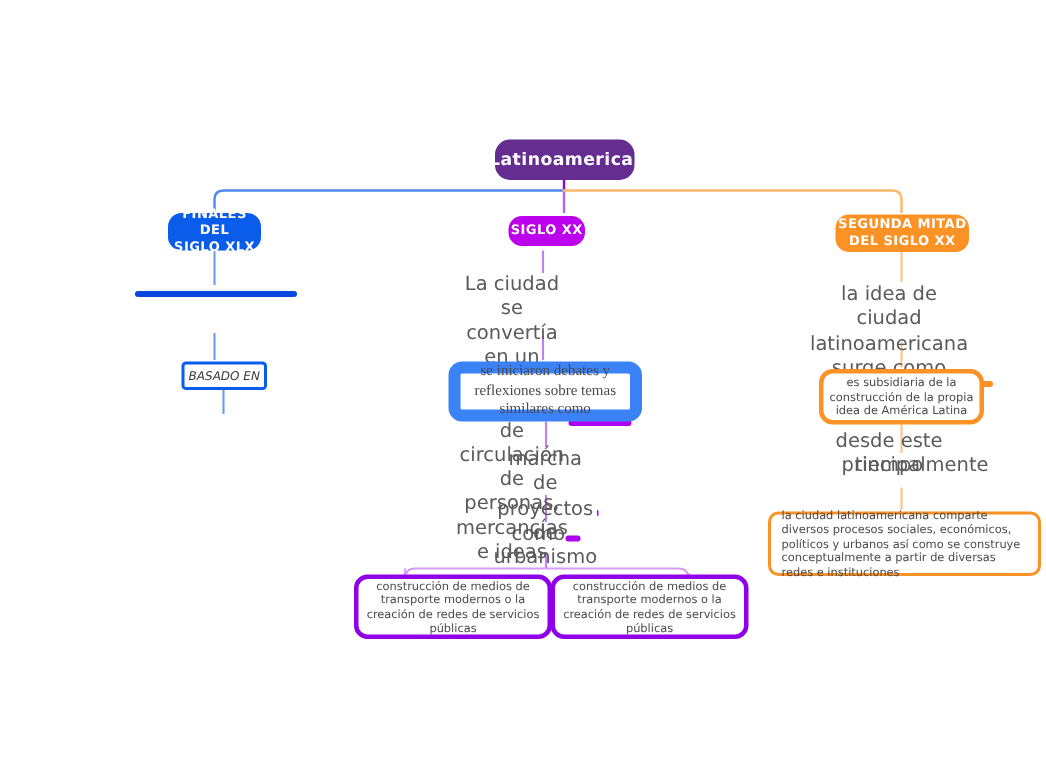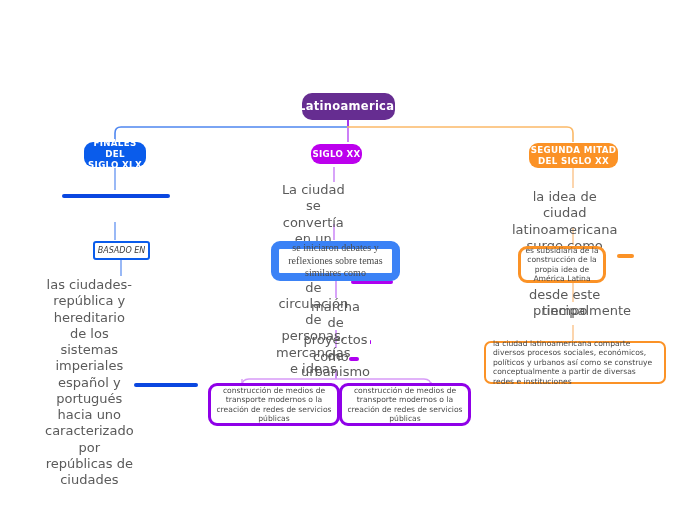--- a/index.html
+++ b/index.html
@@ -11,20 +11,21 @@
     width: 697px;
     height: 520px;
     position: relative;
     overflow: hidden;
     font-family: "DejaVu Sans", sans-serif;
     color: #333333;
   }
   #canvas {
     position: absolute;
     inset: 0;
+    margin-left: 28px;
   }
   svg.links {
     position: absolute;
     left: 0; top: 0;
     width: 697px;
     height: 520px;
     pointer-events: none;
   }
   .node {
     position: absolute;
@@ -161,24 +162,20 @@
     <span>FINALES DEL</span>
     <span>SIGLO XLX</span>
   </div>
 
   <div class="node leaf" style="left:62px; top:190px; width:108px;">
     <div class="bar bar-blue" style="width:100%;"></div>
   </div>
 
   <div class="node boxed boxed-blue-sm" style="left:93px; top:241px; width:57px; height:19px;font-style:italic;">BASADO EN</div>
 
-  <div class="node leaf" style="left:45px; top:277px; width:153px;">
-    <div class="txt">las ciudades-república y hereditario de los sistemas imperiales español y portugués hacia uno caracterizado por repúblicas de ciudades</div>
-    <div class="bar bar-blue" style="width:100%;"></div>
-  </div>
 
   <div class="node pill pill-magenta" style="left:311px; top:144px; width:51px; height:20px;">SIGLO XX</div>
 
   <div class="node leaf" style="left:276px; top:182px; width:117px;">
     <div class="txt">La ciudad se convertía en un espacio dinámico de circulación de personas, mercancías e ideas</div>
     <div class="bar bar-magenta" style="width:100%;"></div>
   </div>
 
   <div class="node boxed boxed-magenta" style="left:271px; top:241px; width:129px; height:40px;">se iniciaron debates y reflexiones sobre temas similares como</div>
 
@@ -199,21 +196,21 @@
   <div class="node leaf" style="left:512px; top:189px; width:122px;">
     <div class="txt">la idea de ciudad latinoamericana surge como proyecto intelectual desde este tiempo</div>
     <div class="bar bar-orange" style="width:100%;"></div>
   </div>
 
   <div class="node pill pill-orange" style="left:529px; top:143px; width:89px; height:25px; flex-direction:column;">
     <span>SEGUNDA MITAD</span>
     <span>DEL SIGLO XX</span>
   </div>
 
-  <div class="node boxed boxed-orange" style="left:518px; top:246px; width:88px; height:37px;">es subsidiaria de la construcción de la propia idea de América Latina</div>
+  <div class="node boxed boxed-orange" style="left:518px; top:246px; width:110px; height:37px;">es subsidiaria de la construcción de la propia idea de América Latina</div>
 
   <div class="node leaf" style="left:533px; top:303px; width:80px;">
     <div class="txt">principalmente</div>
     <div class="bar bar-orange" style="width:100%;"></div>
   </div>
 
   <div class="node boxed boxed-orange-wide" style="left:484px; top:341px; width:182px; height:43px;">la ciudad latinoamericana comparte diversos procesos sociales, económicos, políticos y urbanos así como se construye conceptualmente a partir de diversas redes e instituciones</div>
 
 </div>
 

